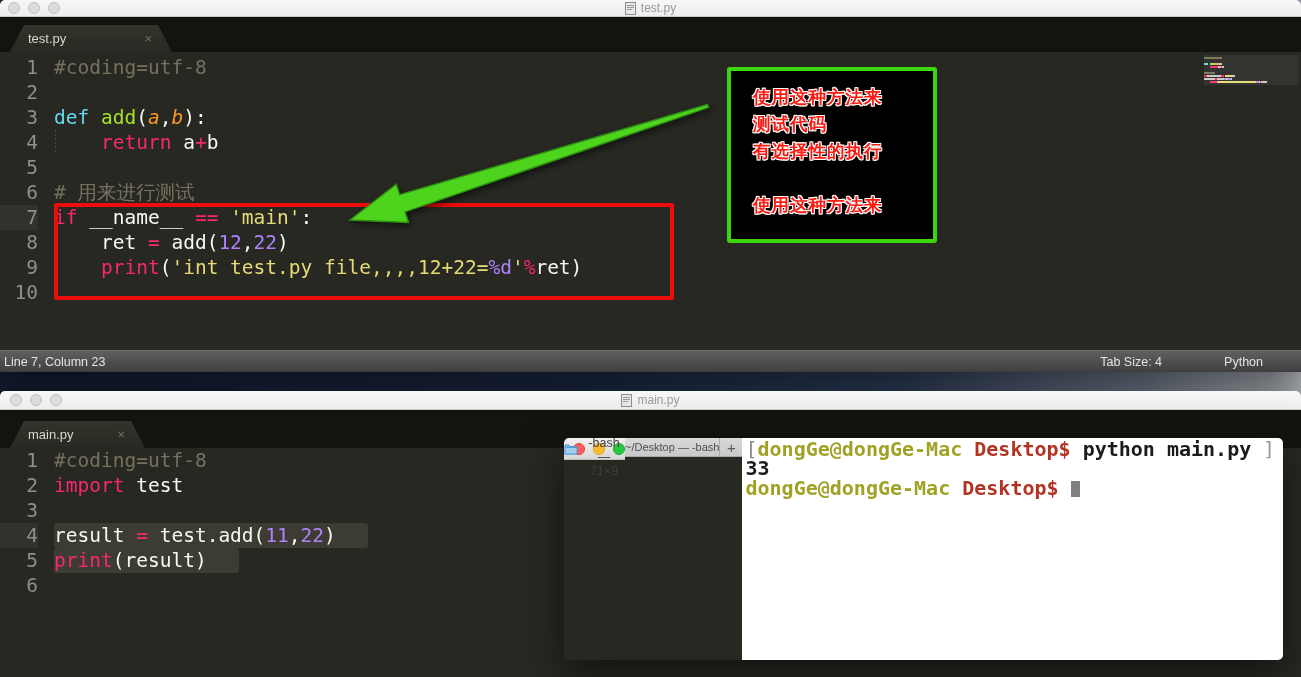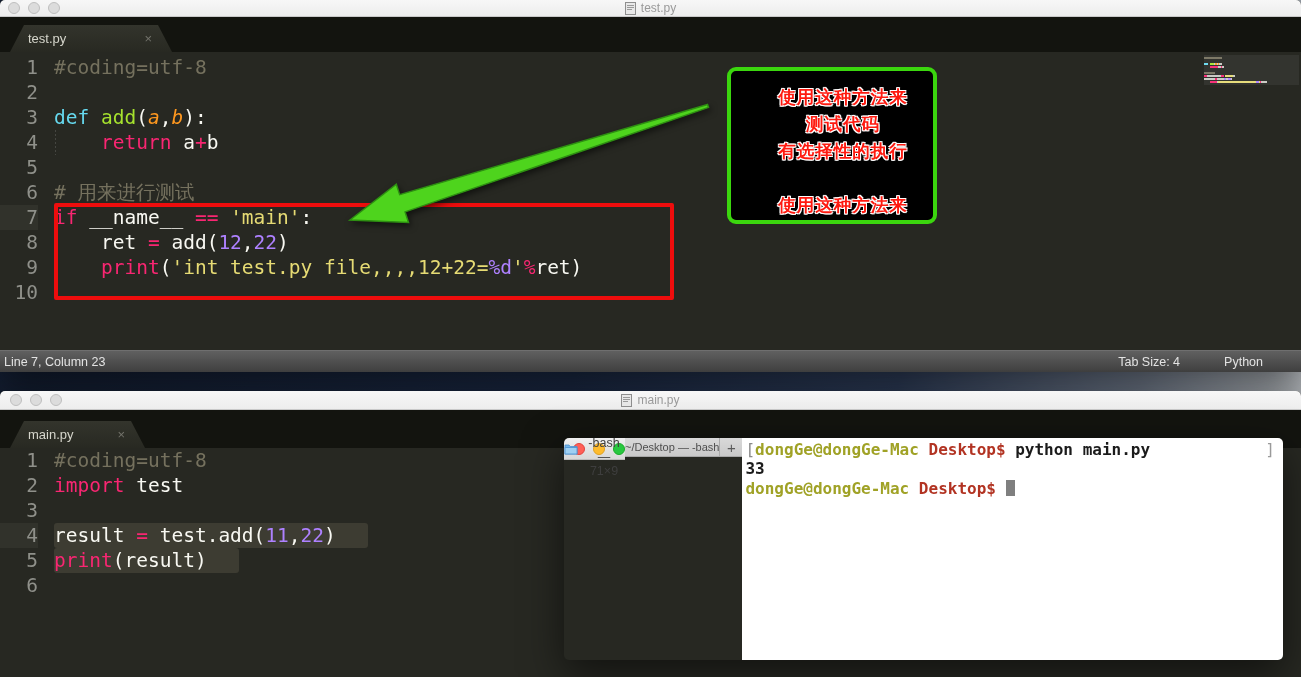--- a/index.html
+++ b/index.html
@@ -44,32 +44,32 @@
   .code-line.guide .line-body { background-image:linear-gradient(rgba(255,255,255,.14) 60%, transparent 0);
     background-size:1px 4px; background-repeat:repeat-y; background-position:1px 0; }
   .seg-cm{color:#75715e} .seg-kw{color:#f92672} .seg-kwi{color:#66d9ef;}
   .seg-fn{color:#a6e22e} .seg-pr{color:#fd971f;font-style:italic} .seg-st{color:#e6db74}
   .seg-nu{color:#ae81ff} .seg-pl{color:#f8f8f2}
 
   .statusbar { position:absolute; left:0; right:0; bottom:0; height:22px;
     background:linear-gradient(#606060,#404040); border-top:1px solid #6f6f6f;
     color:#e4e4e4; font-size:12.5px; display:flex; align-items:center; }
   .statusbar .pos { margin-left:4px; }
-  .statusbar .right { margin-left:auto; display:flex; gap:44px; margin-right:38px; }
+  .statusbar .right { margin-left:auto; display:flex; gap:62px; margin-right:38px; }
 
   #minimap { position:absolute; top:57px; right:2px; width:95px; height:250px; }
   #minimap .viewport { position:absolute; left:0; top:-2px; width:95px; height:30px; background:rgba(255,255,255,.06); }
   .mini-line { height:2px; margin-bottom:1px; white-space:nowrap; font-size:0; }
   .mini-seg { display:inline-block; height:2px; }
 
   
   #red-box { position:absolute; left:54px; top:203px; width:620px; height:97px;
     border:4px solid #ee0d0d; border-radius:2px; z-index:4; }
-  #green-box { position:absolute; left:727px; top:67px; width:210px; height:157px;
-    background:#000; border:4px solid #3bd60e; border-radius:9px; z-index:4; padding:14px 0 0 22px;text-align:center; }
+  #green-box { position:absolute; left:727px; top:67px; width:210px; height:176px;
+    background:#000; border:4px solid #3bd60e; border-radius:3px; z-index:4; padding:14px 0 0 22px; }
   .anno-line { height:27px; color:#fe1a10; font-size:17.5px; font-weight:bold; letter-spacing:1px;
     text-shadow:-1px -1px 0 #fff, 1px -1px 0 #fff, -1px 1px 0 #fff, 1px 1px 0 #fff, 0 1px 0 #fff, 0 -1px 0 #fff; }
   #arrow-svg { position:absolute; left:0; top:0; z-index:5; pointer-events:none; }
 
   
   #terminal { position:absolute; left:564px; top:438px; width:719px; height:222px;
     border-radius:5px; box-shadow:0 14px 42px rgba(0,0,0,.55); z-index:10; overflow:hidden;
     display:flex; flex-direction:row; }
   #term-titlebar { position:relative; height:22px; flex:none; display:flex; align-items:center;
     background:linear-gradient(#f0f0f0,#d8d8d8); border-bottom:1px solid #bcbcbc; }
@@ -77,21 +77,21 @@
   .tl-red{background:#ff5f57;border-color:#e0443e} .tl-yellow{background:#febc2e;border-color:#dea123}
   .tl-green{background:#28c840;border-color:#1aab29}
   #term-titlebar .win-title { color:#3e3e3e; font-size:12.5px; }
   #term-tabbar { height:19px; flex:none; display:flex; align-items:stretch;
     background:linear-gradient(#d9d9d9,#c9c9c9); border-bottom:1px solid #a8a8a8; }
   #term-tab { flex:1; display:flex; align-items:center; justify-content:center;
     color:#4f4f4f; font-size:11px; }
   #term-newtab { width:23px; flex:none; border-left:1px solid #ababab; display:flex; align-items:center;
     justify-content:center; color:#5a5a5a; font-size:15px; cursor:pointer; }
   #term-body { flex:1; background:#ffffff; font-family:"DejaVu Sans Mono", monospace;
-    font-size:16px; line-height:19.3px; padding:2px 2px 4px 3px; position:relative; white-space:pre; }
+    font-size:20px; line-height:19.3px; padding:2px 2px 4px 3px; position:relative; white-space:pre; }
   .term-line { font-weight:bold; position:relative; }
   .seg-usr{color:#a0a226} .seg-dir{color:#b23322} .seg-txt{color:#1b1b1b} .seg-mk{color:#8a8a8a;font-weight:normal}
   .term-right-mark { position:absolute; right:6px; top:0; color:#9a9a9a; font-weight:normal; }
   .term-cursor { display:inline-block; width:9px; height:16px; background:#7f7f7f; vertical-align:-2px; }
 
   .doc-icon-svg, .folder-icon-svg { flex:none; }
 </style>
 </head>
 <body>
 

